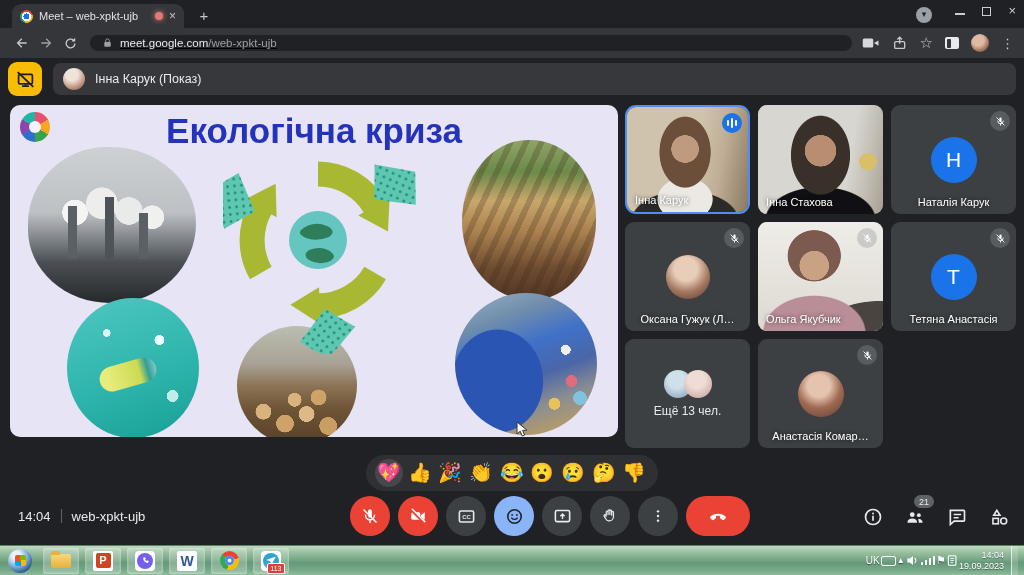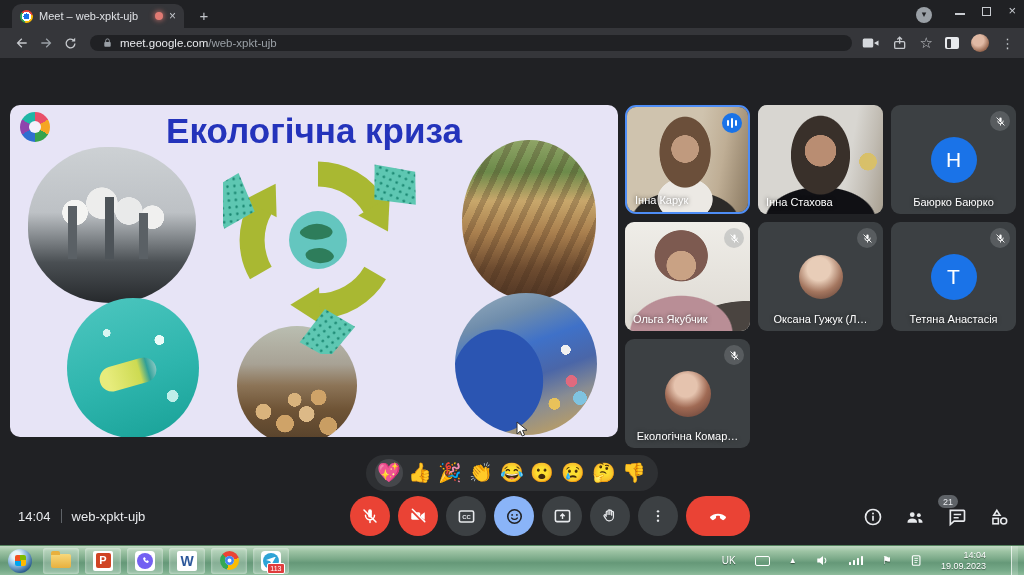--- a/index.html
+++ b/index.html
@@ -25,21 +25,21 @@
   .winbtns { position:absolute; right:8px; top:6px; display:flex; gap:17px; align-items:center; }
   .wmin { width:10px; height:2px; background:#c9ccd1; margin-top:6px; }
   .wrest { width:9px; height:9px; border:1.5px solid #c9ccd1; }
   .wclose { color:#c9ccd1; font-size:13px; line-height:10px; }
 
   
   .toolbar { position:absolute; top:28px; left:0; right:0; height:30px; background:#35363a;
              display:flex; align-items:center; padding:0 10px; }
   .navi { width:24px; height:24px; display:flex; align-items:center; justify-content:center; }
   .omnibox { margin-left:8px; height:16px; width:762px; background:#202124; border-radius:11px;
-             display:flex; align-items:center; gap:7px; padding:0 12px; }
+             display:flex; align-items:center; gap:7px; padding:0 12px;text-decoration:underline; }
   .url { font-size:11.5px; color:#e8eaed; white-space:nowrap; }
   .url .path { color:#9aa0a6; }
   .tb-right { margin-left:auto; display:flex; align-items:center; gap:12px; }
   .side-panel { width:14px; height:12px; background:#e8eaed; border-radius:2px; position:relative; }
   .side-panel::after { content:""; position:absolute; left:1.5px; top:1.5px; width:4px; height:9px; background:#35363a; border-radius:1px; }
   .tb-avatar { width:18px; height:18px; border-radius:50%;
                background:radial-gradient(circle at 40% 35%, #e0b9a4 0 35%, #9a6a52 70%, #5d3f33 100%); }
   .kebab { color:#c6c9cd; font-size:13px; }
 
   
@@ -165,21 +165,21 @@
   .controls { position:absolute; left:350px; top:1px; display:flex; gap:8px; align-items:center; }
   .cbtn { width:40px; height:40px; border-radius:50%; display:flex; align-items:center; justify-content:center; }
   .red { background:#ea4335; }
   .dark { background:#3c4043; }
   .blue { background:#8ab4f8; }
   .endcall { width:64px; height:40px; border-radius:20px; background:#ea4335;
              display:flex; align-items:center; justify-content:center; }
   .cb-right { position:absolute; right:12px; top:2px; display:flex; gap:16px; align-items:center; height:40px; }
   .rbtn { position:relative; width:26px; height:26px; display:flex; align-items:center; justify-content:center; }
   .count-badge { position:absolute; top:-9px; left:12px; background:#5f6368; color:#e8eaed; font-size:9px;
-                 padding:1.5px 5px; border-radius:8px;margin-left:24px; }
+                 padding:1.5px 5px; border-radius:8px; }
 
   
   .taskbar { position:absolute; bottom:0; left:0; right:0; height:30px;
       background:linear-gradient(180deg,#c2d9c4 0%, #9dc4a4 18%, #7aa988 45%, #659878 58%, #78ab8a 85%, #8fbc9c 100%);
       border-top:1px solid #55825f; display:flex; align-items:center; padding:0 4px; }
   .start-orb { width:24px; height:24px; border-radius:50%; margin:0 8px 0 4px; position:relative;
       background:radial-gradient(circle at 35% 28%, #e6f4fa 0 18%, #86b5da 45%, #2f5f8f 75%, #1c3a5e 100%);
       display:flex; align-items:center; justify-content:center; }
   .winflag { width:11px; height:11px; border-radius:2px;
       background:conic-gradient(#7fba00 0 25%, #ffb900 0 50%, #00a4ef 0 75%, #f25022 0); }
@@ -195,21 +195,21 @@
   .chromeic { width:19px; height:19px; border-radius:50%; position:relative;
       background:conic-gradient(from -45deg, #ea4335 0 120deg, #fbbc04 0 240deg, #34a853 0 360deg); }
   .chromeic::after { content:""; position:absolute; inset:5px; border-radius:50%; background:#fff;
       box-shadow:inset 0 0 0 2.5px #4285f4; }
   .tg { width:20px; height:20px; background:#fff; border-radius:4px; display:flex; align-items:center; justify-content:center; position:relative; }
   .tg i { width:16px; height:16px; border-radius:50%; background:#2ea3d6; position:relative; }
   .tg i::after { content:""; position:absolute; left:3px; top:4px; width:10px; height:8px; background:#fff;
       clip-path:polygon(0 45%, 100% 0, 55% 100%, 42% 60%); }
   .tg-badge { position:absolute; right:-4px; bottom:-3px; background:#e03d3d; color:#fff; font-size:7px;
       padding:1px 2.5px; border-radius:2px; border:1px solid #fff; line-height:7px; }
-  .tray { margin-left:auto; display:flex; align-items:center; gap:19px; color:#fff; font-size:10px;
+  .tray { margin-left:auto; display:flex; align-items:center; gap:1px; color:#fff; font-size:10px;
           text-shadow:0 1px 1px rgba(0,0,0,.45); padding-right:2px; }
   .kb { width:15px; height:10px; border:1.2px solid #fff; border-radius:2px; }
   .sig { display:flex; align-items:flex-end; gap:1.5px; }
   .sig span { width:2.5px; background:#fff; border-radius:.5px; }
   .clock { text-align:right; font-size:9px; line-height:10.5px; }
   .show-desktop { width:7px; height:30px; margin-left:6px; border-left:1px solid rgba(255,255,255,.7);
                   background:rgba(255,255,255,.18); }
   svg { display:block; }
 </style>
 </head>
@@ -268,20 +268,33 @@
         </svg>
       <span style="color:#c6c9cd;font-size:15px;line-height:14px">☆</span>
       <span class="side-panel"></span>
       <span class="tb-avatar"></span>
       <span class="kebab">⋮</span>
     </div>
   </div>
 
   <div class="meet">
 
+    <div class="banner-row">
+      <div class="stop-present">
+        <svg width="19" height="19" viewBox="0 0 22 20">
+          <rect x="3" y="4" width="16" height="11" rx="1.6" fill="none" stroke="#202124" stroke-width="2"></rect>
+          <path d="M11 15v2.6M7 17.6h8" stroke="#202124" stroke-width="2" fill="none"></path>
+          <path d="M2 1.5 20 18.5" stroke="#202124" stroke-width="2.2"></path>
+        </svg>
+      </div>
+      <div class="banner-bar">
+        <span class="banner-avatar"></span>
+        <span class="banner-name">Інна Карук (Показ)</span>
+      </div>
+    </div>
 
     <div class="slide">
       <div class="slide-logo"></div>
       <div class="slide-title">Екологічна криза</div>
 
       <div class="circ c-factory">
         <span class="stk stk1"></span>
         <span class="stk stk2"></span>
         <span class="stk stk3"></span>
       </div>
@@ -343,79 +356,88 @@
         <span class="init-circle">Н</span>
         <span class="mic-chip">
           <svg width="11" height="11" viewBox="0 0 24 24">
               <g fill="none" stroke="#fff" stroke-width="2" stroke-linecap="round">
                 <rect x="9.5" y="3.5" width="5" height="10" rx="2.5" fill="#fff" stroke="none"></rect>
                 <path d="M6 11a6 6 0 0 0 12 0M12 17v3"></path>
                 <path d="M4 4l16 16"></path>
               </g>
             </svg>
         </span>
-        <span class="tname ctr">Баюрко Баюрко</span>
+        <span class="tname ctr">Наталія Карук</span>
+      </div>
+
+      <div class="tile">
+        <span class="avatar-circle av-oksana"></span>
+        <span class="mic-chip">
+          <svg width="11" height="11" viewBox="0 0 24 24">
+              <g fill="none" stroke="#fff" stroke-width="2" stroke-linecap="round">
+                <rect x="9.5" y="3.5" width="5" height="10" rx="2.5" fill="#fff" stroke="none"></rect>
+                <path d="M6 11a6 6 0 0 0 12 0M12 17v3"></path>
+                <path d="M4 4l16 16"></path>
+              </g>
+            </svg>
+        </span>
+        <span class="tname ctr">Оксана Гужук (Л…</span>
       </div>
 
       <div class="tile">
         <div class="feed feed-yakubchyk"></div>
         <span class="mic-chip">
           <svg width="11" height="11" viewBox="0 0 24 24">
               <g fill="none" stroke="#fff" stroke-width="2" stroke-linecap="round">
                 <rect x="9.5" y="3.5" width="5" height="10" rx="2.5" fill="#fff" stroke="none"></rect>
                 <path d="M6 11a6 6 0 0 0 12 0M12 17v3"></path>
                 <path d="M4 4l16 16"></path>
               </g>
             </svg>
         </span>
         <span class="tname">Ольга Якубчик</span>
       </div>
 
       <div class="tile">
-        <span class="avatar-circle av-oksana"></span>
-        <span class="mic-chip">
-          <svg width="11" height="11" viewBox="0 0 24 24">
-              <g fill="none" stroke="#fff" stroke-width="2" stroke-linecap="round">
-                <rect x="9.5" y="3.5" width="5" height="10" rx="2.5" fill="#fff" stroke="none"></rect>
-                <path d="M6 11a6 6 0 0 0 12 0M12 17v3"></path>
-                <path d="M4 4l16 16"></path>
-              </g>
-            </svg>
-        </span>
-        <span class="tname ctr">Оксана Гужук (Л…</span>
-      </div>
-
-      <div class="tile">
         <span class="init-circle">Т</span>
         <span class="mic-chip">
           <svg width="11" height="11" viewBox="0 0 24 24">
               <g fill="none" stroke="#fff" stroke-width="2" stroke-linecap="round">
                 <rect x="9.5" y="3.5" width="5" height="10" rx="2.5" fill="#fff" stroke="none"></rect>
                 <path d="M6 11a6 6 0 0 0 12 0M12 17v3"></path>
                 <path d="M4 4l16 16"></path>
               </g>
             </svg>
         </span>
         <span class="tname ctr">Тетяна Анастасія</span>
       </div>
 
 
+      <div class="tile">
+        <div class="ovwrap">
+          <div class="ovrow">
+            <span class="ov1"></span>
+            <span class="ov2"></span>
+          </div>
+          <span class="ovlabel">Ещё 13 чел.</span>
+        </div>
+      </div>
 
       <div class="tile">
         <span class="avatar-circle av-anastasia"></span>
         <span class="mic-chip">
           <svg width="11" height="11" viewBox="0 0 24 24">
               <g fill="none" stroke="#fff" stroke-width="2" stroke-linecap="round">
                 <rect x="9.5" y="3.5" width="5" height="10" rx="2.5" fill="#fff" stroke="none"></rect>
                 <path d="M6 11a6 6 0 0 0 12 0M12 17v3"></path>
                 <path d="M4 4l16 16"></path>
               </g>
             </svg>
         </span>
-        <span class="tname ctr">Екологічна Комар…</span>
+        <span class="tname ctr">Анастасія Комар…</span>
       </div>
     </div>
 
     <div class="reactbar">
       <span class="emoji hl">💖</span>
       <span class="emoji">👍</span>
       <span class="emoji">🎉</span>
       <span class="emoji">👏</span>
       <span class="emoji">😂</span>
       <span class="emoji">😮</span>

